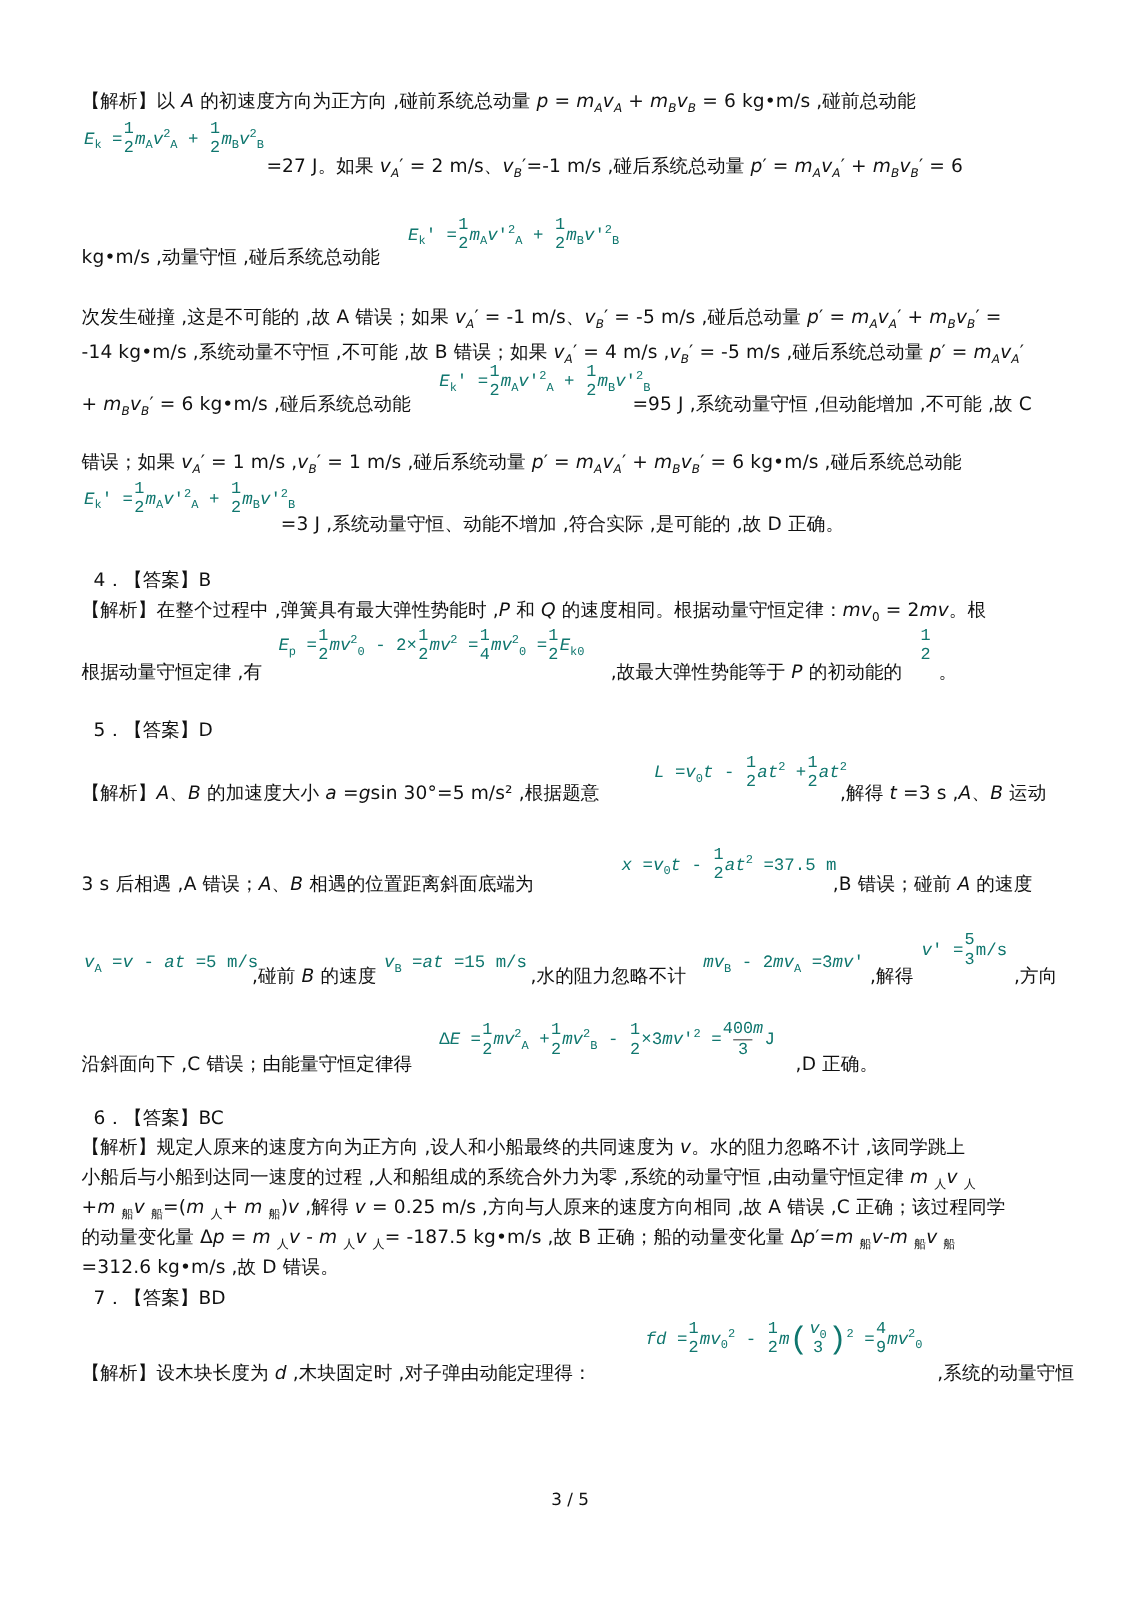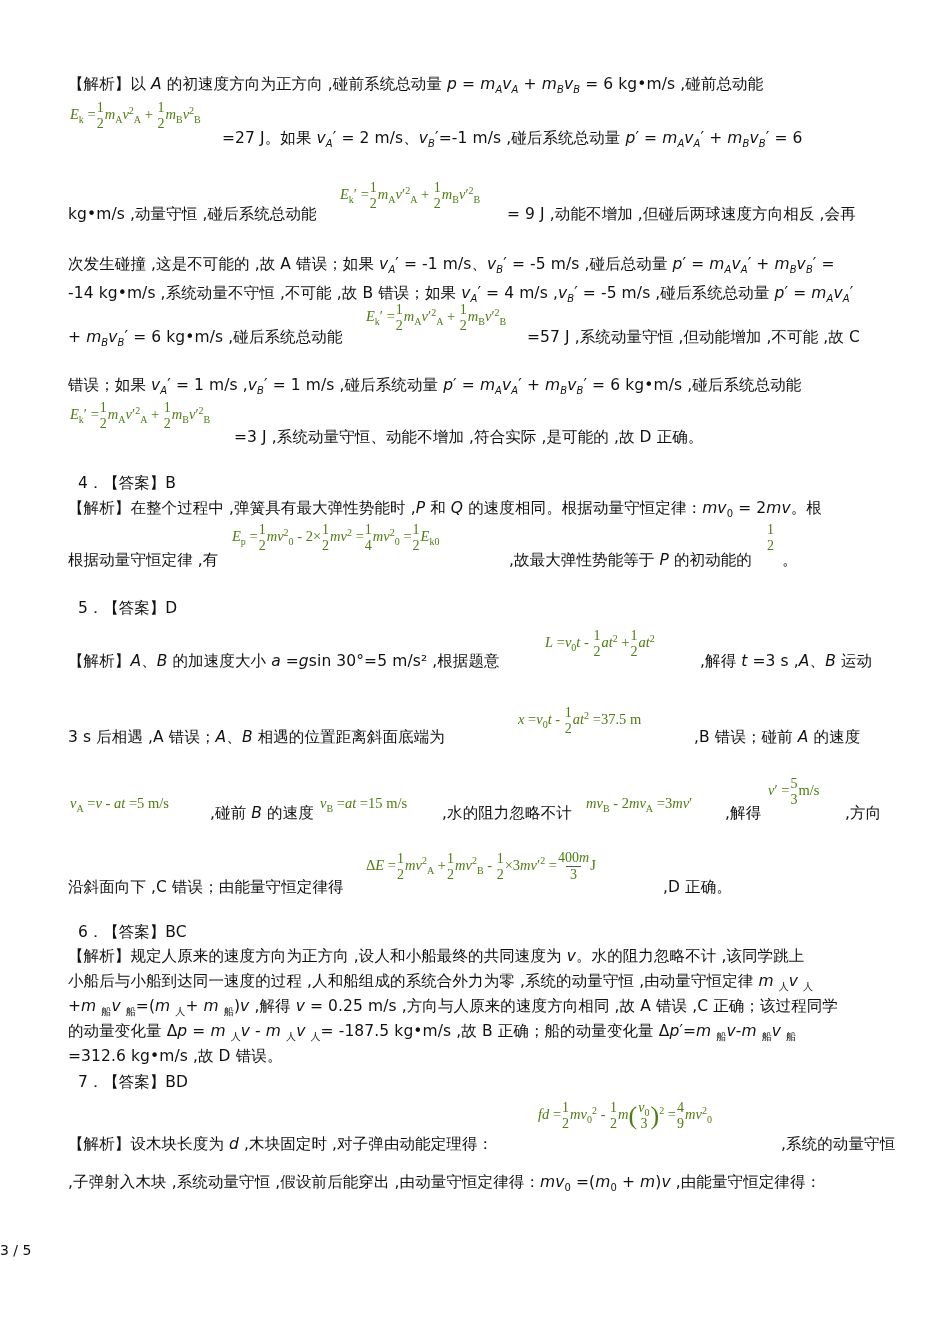--- a/index.html
+++ b/index.html
@@ -8,23 +8,23 @@
   .page { position: absolute; left: 0; top: 0; width: 757px; height: 1344px; }
   .line { position: absolute; left: 68px; width: 815px; font-size: 15.5px; line-height: 20px;
           white-space: nowrap; letter-spacing: 0.1px; }
   .hdr { position: absolute; left: 78px; font-size: 15.5px; line-height: 20px; white-space: nowrap; }
   i.v { font-style: italic; }
   sub, sup { font-size: 10px; line-height: 0; }
   .frac { display: inline-flex; flex-direction: column; align-items: center; vertical-align: middle;
           line-height: 16px; margin: 0 1px; }
   .frac .n { font-size: 14px; }
   .frac .d { font-size: 14px; }
-  .formula { position: absolute; font-family: Liberation Serif, serif; color: #4d7c0f;
+  .formula { position: absolute; font-family: Liberation Mono, monospace; color: #0f766e;
              font-size: 14.5px; white-space: nowrap; }
-  .pnum { position: absolute; left: 0; width: 950px; top: 1242px; font-size: 14px; }
+  .pnum { position: absolute; left: 0; width: 950px; top: 1242px; text-align: center; font-size: 14px; }
 </style>
 </head>
 <body>
 
 <div class="page">
 
   <div class="line" style="top:74px">
     【解析】以 <i class="v">A</i> 的初速度方向为正方向 ,碰前系统总动量 <i class="v">p</i> = <i class="v">m<sub>A</sub>v<sub>A</sub></i> + <i class="v">m<sub>B</sub>v<sub>B</sub></i> = 6 kg•m/s ,碰前总动能
   </div>
 
@@ -46,23 +46,20 @@
   </div>
   <div class="formula" style="left:340px; top:180px">
     <i>E</i><sub>k</sub>′ =<span class="frac">
         <span class="n">1</span>
         <span class="d">2</span>
       </span><i>m</i><sub>A</sub><i>v</i>′<sup>2</sup><sub>A</sub> + <span class="frac">
         <span class="n">1</span>
         <span class="d">2</span>
       </span><i>m</i><sub>B</sub><i>v</i>′<sup>2</sup><sub>B</sub>
   </div>
-  <div class="line" style="top:204px; left:507px; width:376px">
-    = 9 J ,动能不增加 ,但碰后两球速度方向相反 ,会再
-  </div>
 
   <div class="line" style="top:254px">
     次发生碰撞 ,这是不可能的 ,故 A 错误；如果 <i class="v">v<sub>A</sub></i>′ = -1 m/s、<i class="v">v<sub>B</sub></i>′ = -5 m/s ,碰后总动量 <i class="v">p</i>′ = <i class="v">m<sub>A</sub>v<sub>A</sub></i>′ + <i class="v">m<sub>B</sub>v<sub>B</sub></i>′ =
   </div>
   <div class="line" style="top:283px">
     -14 kg•m/s ,系统动量不守恒 ,不可能 ,故 B 错误；如果 <i class="v">v<sub>A</sub></i>′ = 4 m/s ,<i class="v">v<sub>B</sub></i>′ = -5 m/s ,碰后系统总动量 <i class="v">p</i>′ = <i class="v">m<sub>A</sub>v<sub>A</sub></i>′
   </div>
 
   <div class="line" style="top:327px; width:300px">
     + <i class="v">m<sub>B</sub>v<sub>B</sub></i>′ = 6 kg•m/s ,碰后系统总动能
@@ -70,21 +67,21 @@
   <div class="formula" style="left:366px; top:302px">
     <i>E</i><sub>k</sub>′ =<span class="frac">
         <span class="n">1</span>
         <span class="d">2</span>
       </span><i>m</i><sub>A</sub><i>v</i>′<sup>2</sup><sub>A</sub> + <span class="frac">
         <span class="n">1</span>
         <span class="d">2</span>
       </span><i>m</i><sub>B</sub><i>v</i>′<sup>2</sup><sub>B</sub>
   </div>
   <div class="line" style="top:327px; left:527px; width:356px">
-    =57 J ,系统动量守恒 ,但动能增加 ,不可能 ,故 C
+    =95 J ,系统动量守恒 ,但动能增加 ,不可能 ,故 C
   </div>
 
   <div class="line" style="top:375px">
     错误；如果 <i class="v">v<sub>A</sub></i>′ = 1 m/s ,<i class="v">v<sub>B</sub></i>′ = 1 m/s ,碰后系统动量 <i class="v">p</i>′ = <i class="v">m<sub>A</sub>v<sub>A</sub></i>′ + <i class="v">m<sub>B</sub>v<sub>B</sub></i>′ = 6 kg•m/s ,碰后系统总动能
   </div>
   <div class="formula" style="left:70px; top:400px">
     <i>E</i><sub>k</sub>′ =<span class="frac">
         <span class="n">1</span>
         <span class="d">2</span>
       </span><i>m</i><sub>A</sub><i>v</i>′<sup>2</sup><sub>A</sub> + <span class="frac">
@@ -223,18 +220,15 @@
         <span class="d">2</span>
       </span><i>m</i><span style="font-size:26px; vertical-align:middle">(</span><span class="frac">
         <span class="n"><i>v</i><sub>0</sub></span>
         <span class="d">3</span>
       </span><span style="font-size:26px; vertical-align:middle">)</span><sup>2</sup> =<span class="frac">
         <span class="n">4</span>
         <span class="d">9</span>
       </span><i>mv</i><sup>2</sup><sub>0</sub>
   </div>
   <div class="line" style="top:1134px; left:781px; width:102px">,系统的动量守恒</div>
-  <div class="line" style="top:1172px">
-    ,子弹射入木块 ,系统动量守恒 ,假设前后能穿出 ,由动量守恒定律得：<i class="v">mv</i><sub>0</sub> =(<i class="v">m</i><sub>0</sub> + <i class="v">m</i>)<i class="v">v</i> ,由能量守恒定律得：
-  </div>
 
   <div class="pnum">3 / 5</div>
 </div>
 
 </body></html>

